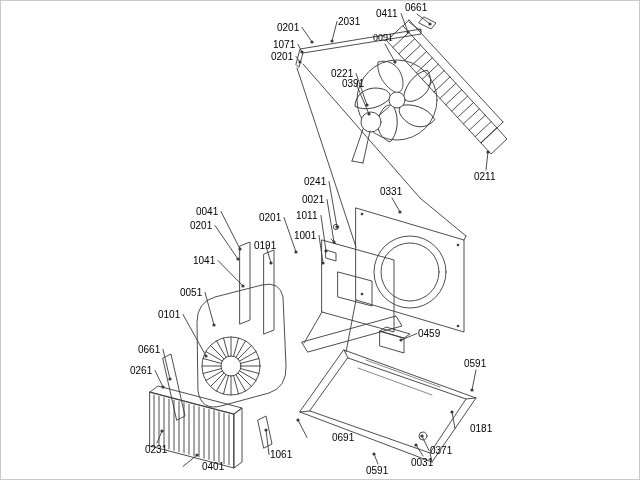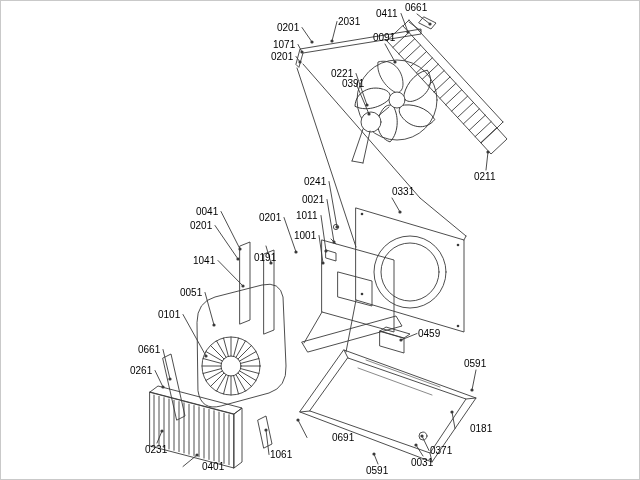--- a/index.html
+++ b/index.html
@@ -277,32 +277,32 @@
       </g>
   </svg>
 
   <div id="labels-layer">
       <span class="part-label" style="left: 277px; top: 22px;">0201</span>
       <span class="part-label" style="left: 338px; top: 16px;">2031</span>
       <span class="part-label" style="left: 376px; top: 8px;">0411</span>
       <span class="part-label" style="left: 405px; top: 2px;">0661</span>
       <span class="part-label" style="left: 273px; top: 39px;">1071</span>
       <span class="part-label" style="left: 271px; top: 51px;">0201</span>
-      <span class="part-label" style="left: 373px; top: 32px;">0091</span>
+      <span class="part-label" style="left: 373px; top: 32px; font-family: Liberation Serif, serif;">0091</span>
       <span class="part-label" style="left: 331px; top: 68px;">0221</span>
       <span class="part-label" style="left: 342px; top: 78px;">0391</span>
       <span class="part-label" style="left: 474px; top: 171px;">0211</span>
       <span class="part-label" style="left: 304px; top: 176px;">0241</span>
       <span class="part-label" style="left: 302px; top: 194px;">0021</span>
-      <span class="part-label" style="left: 392px; top: 186px;">0331</span>
+      <span class="part-label" style="left: 380px; top: 186px;">0331</span>
       <span class="part-label" style="left: 196px; top: 206px;">0041</span>
       <span class="part-label" style="left: 190px; top: 220px;">0201</span>
       <span class="part-label" style="left: 259px; top: 212px;">0201</span>
       <span class="part-label" style="left: 296px; top: 210px;">1011</span>
-      <span class="part-label" style="left: 254px; top: 252px;">0191</span>
+      <span class="part-label" style="left: 254px; top: 240px;">0191</span>
       <span class="part-label" style="left: 294px; top: 230px;">1001</span>
       <span class="part-label" style="left: 193px; top: 255px;">1041</span>
       <span class="part-label" style="left: 180px; top: 287px;">0051</span>
       <span class="part-label" style="left: 158px; top: 309px;">0101</span>
       <span class="part-label" style="left: 418px; top: 328px;">0459</span>
       <span class="part-label" style="left: 138px; top: 344px;">0661</span>
       <span class="part-label" style="left: 130px; top: 365px;">0261</span>
       <span class="part-label" style="left: 464px; top: 358px;">0591</span>
       <span class="part-label" style="left: 470px; top: 423px;">0181</span>
       <span class="part-label" style="left: 145px; top: 444px;">0231</span>

